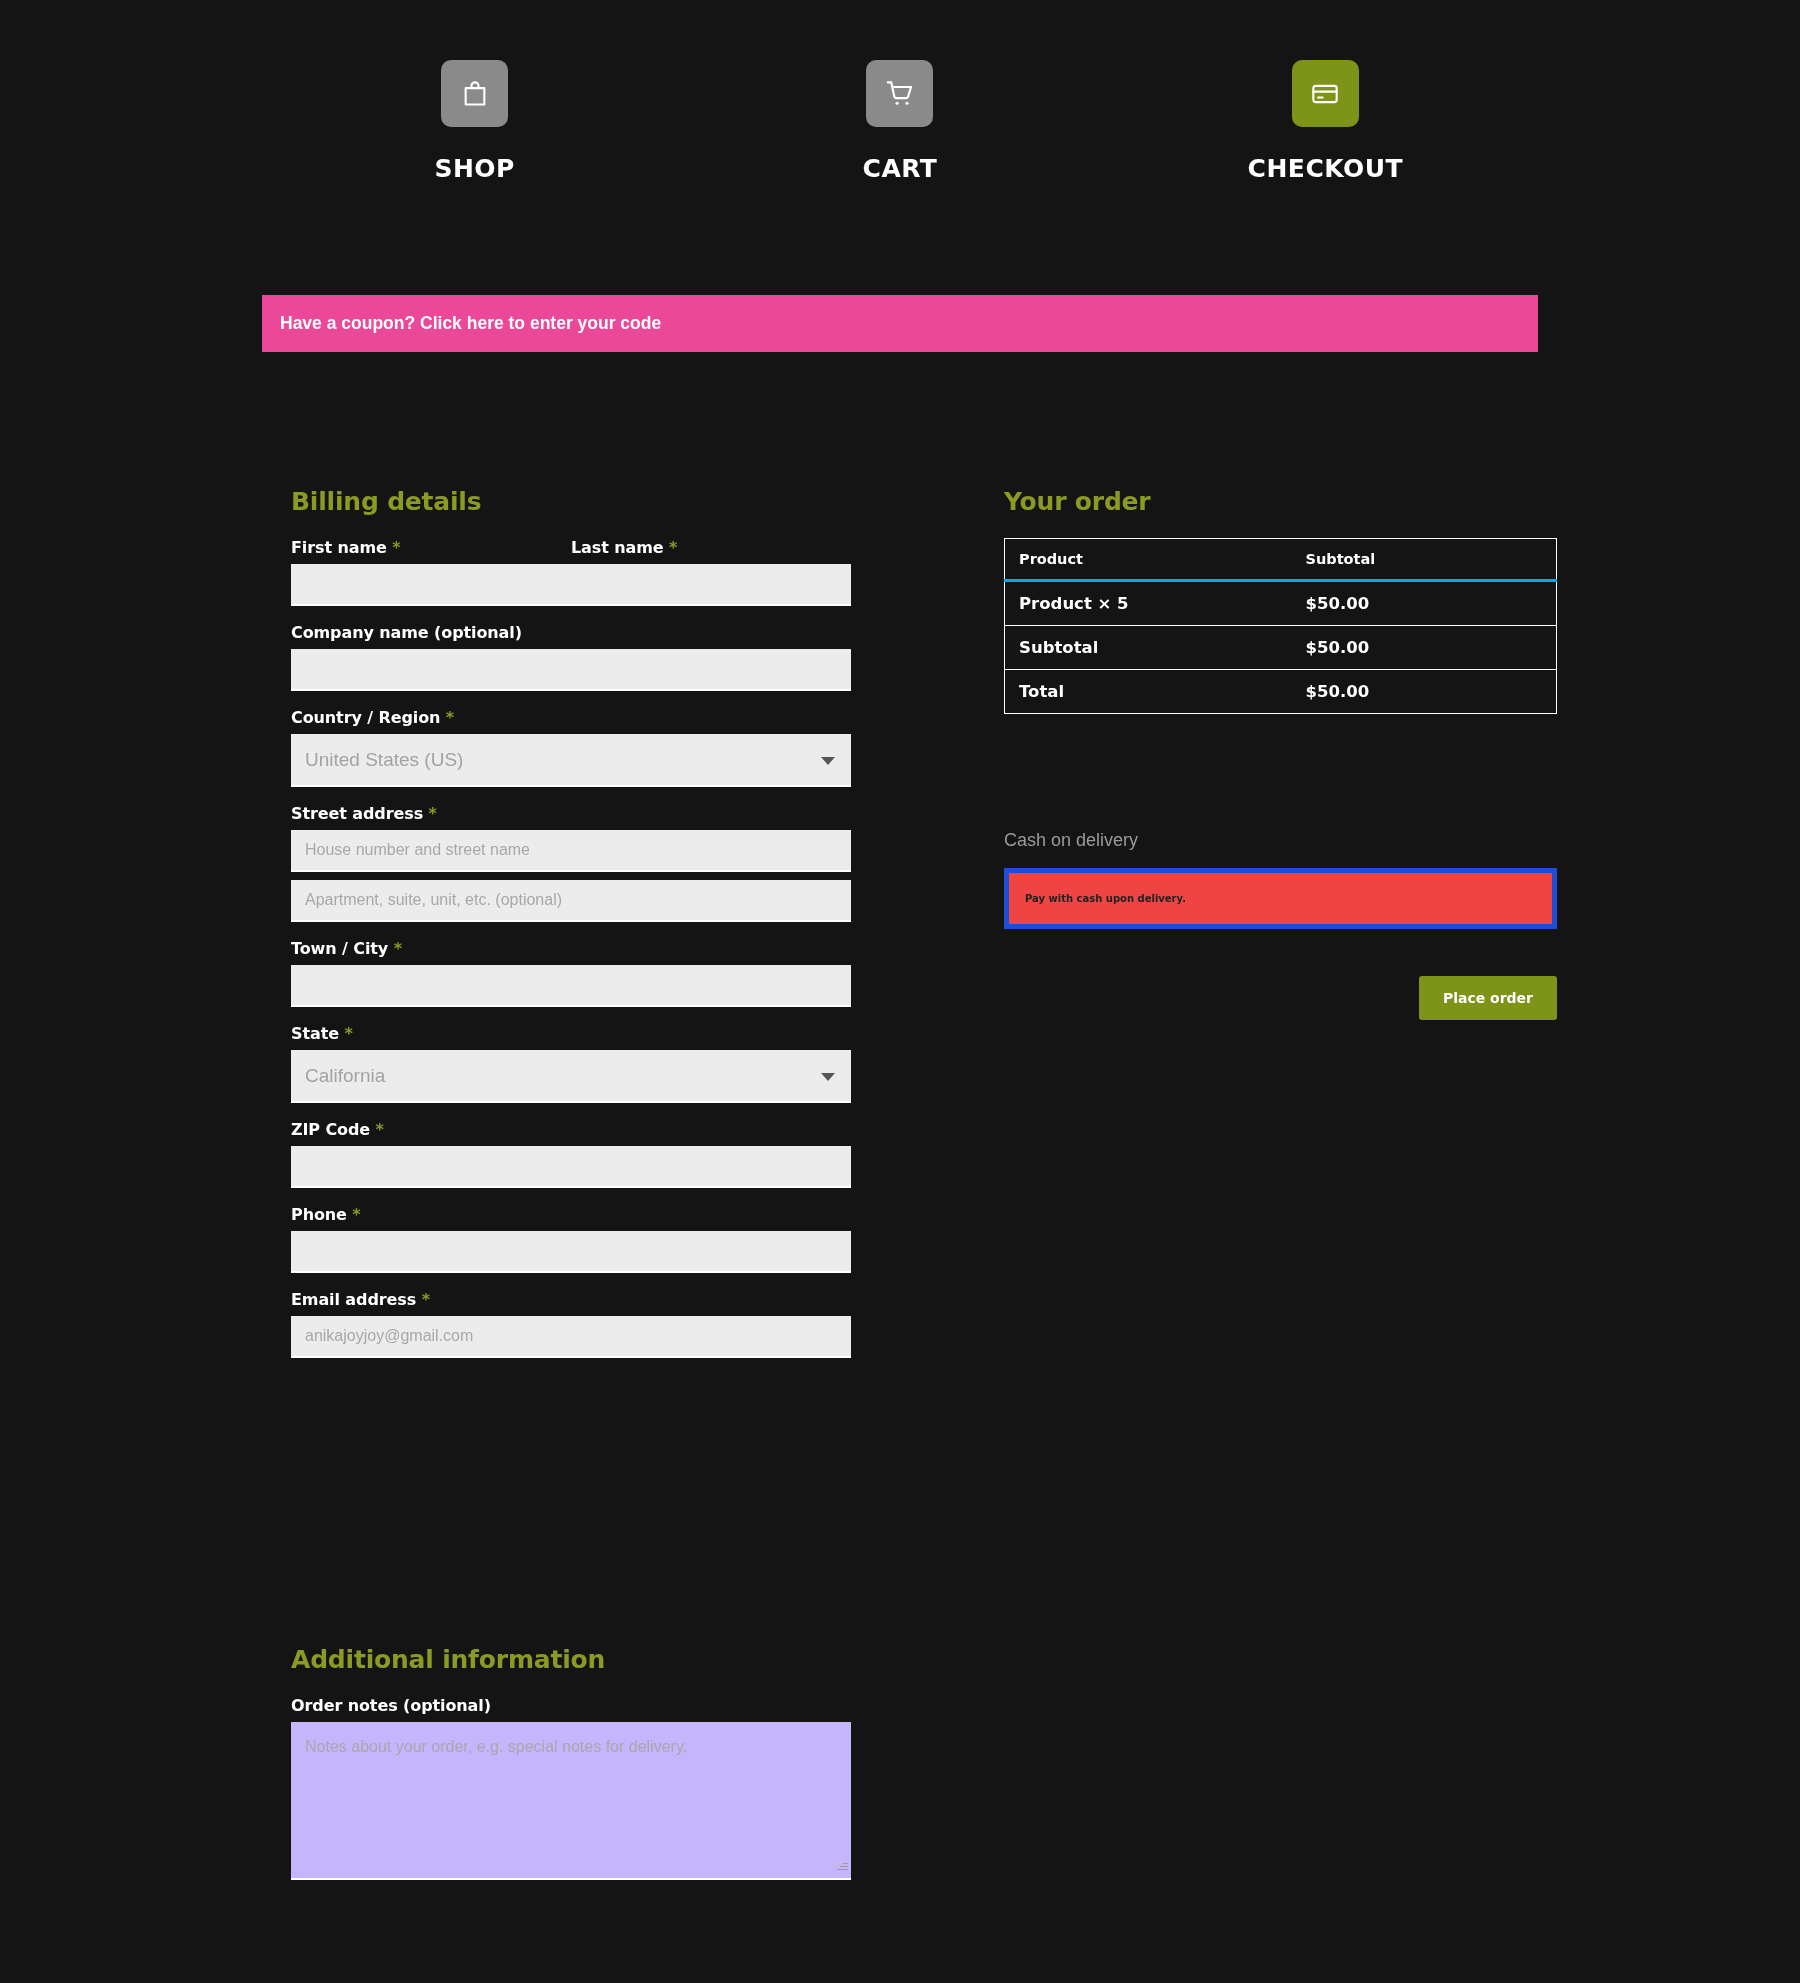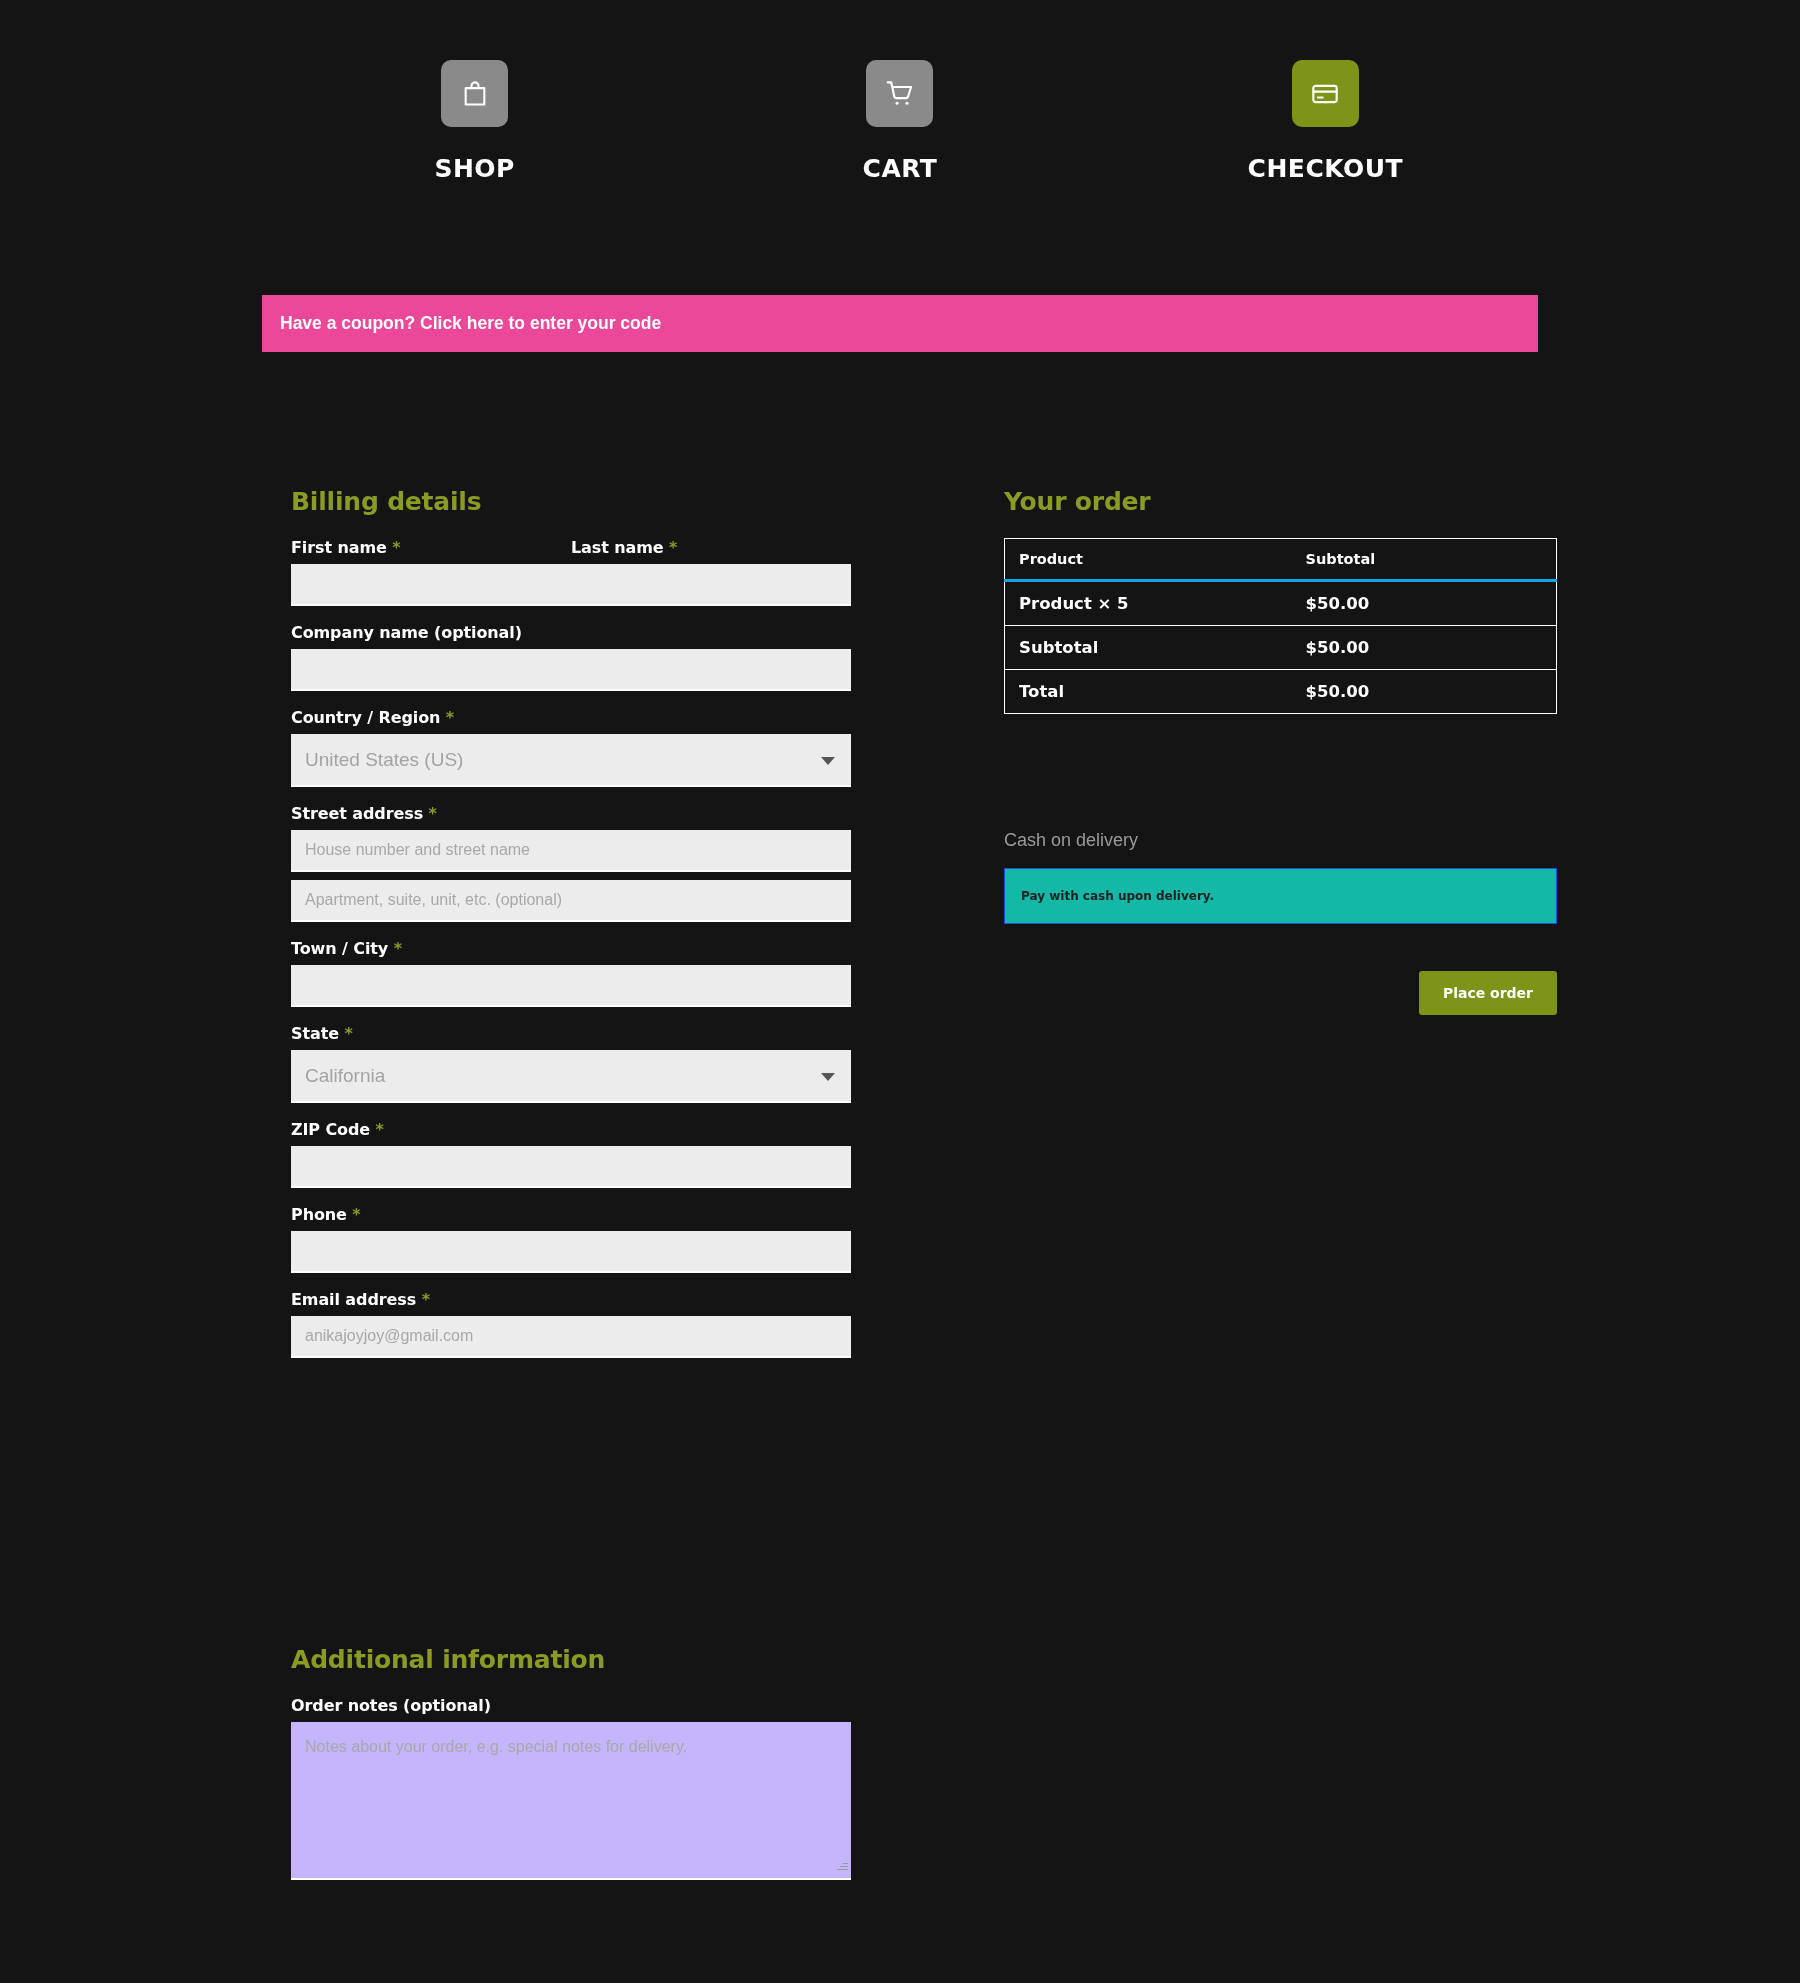--- a/index.html
+++ b/index.html
@@ -185,25 +185,25 @@
 
   
   .pay-title {
     margin-top: 116px;
     color: #9a9a9a;
     font-size: 18px;
     font-family: "Liberation Sans", sans-serif;
   }
   .pay-box {
     margin-top: 17px;
-    background: #14b8a6;
-    border: 1px solid #1d4ed8;
+    background: #ef4444;
+    border: 5px solid #1d4ed8;
     padding: 20px 16px;
     color: #222;
-    font-size: 12px;
+    font-size: 10px;
     font-weight: 700;
     font-family: "DejaVu Sans", sans-serif;
   }
   .place-wrap { margin-top: 47px; display: flex; justify-content: flex-end; }
   .place-btn {
     background: #7d9419;
     border: none;
     color: #ffffff;
     font-size: 14px;
     font-weight: 700;

